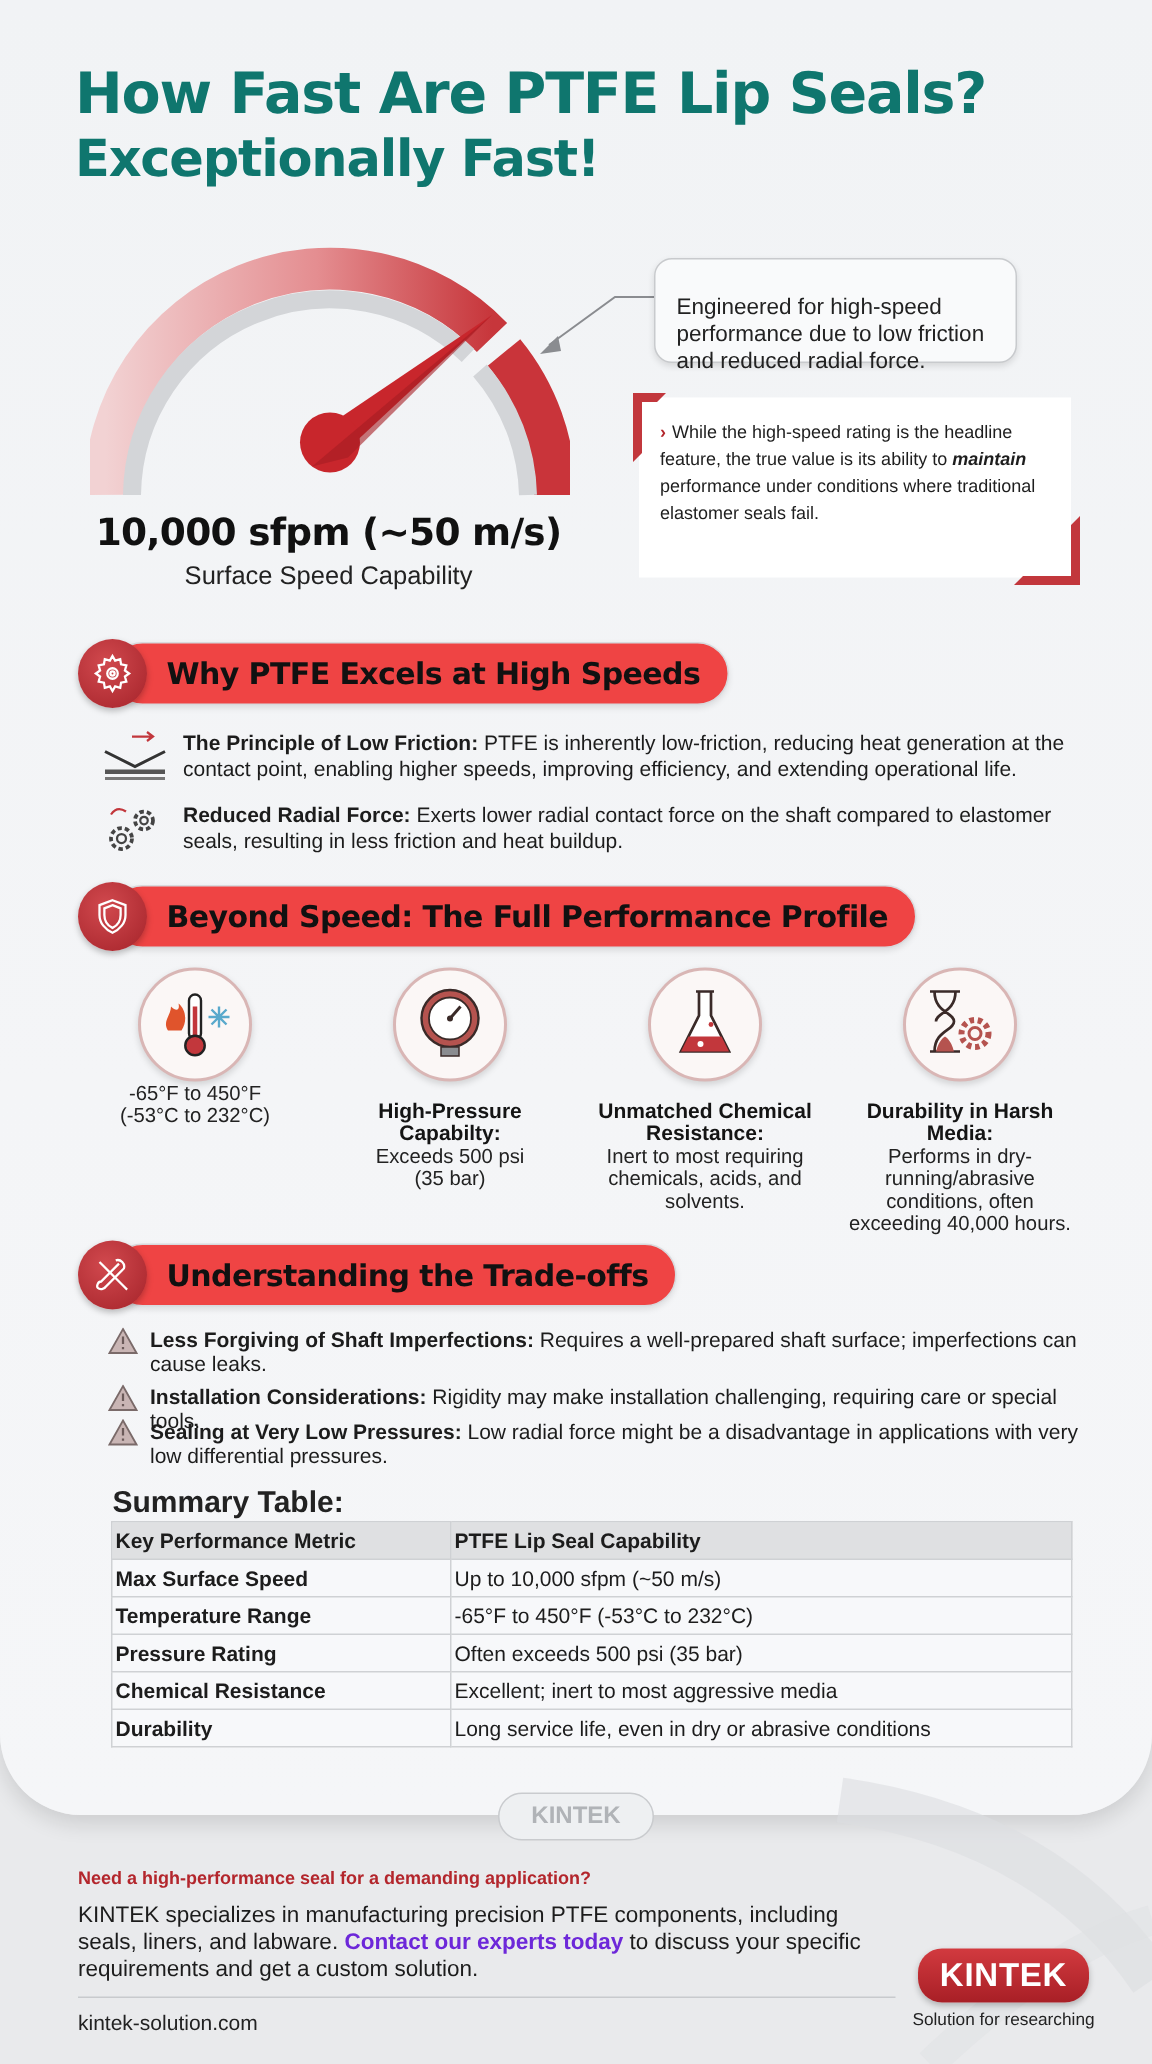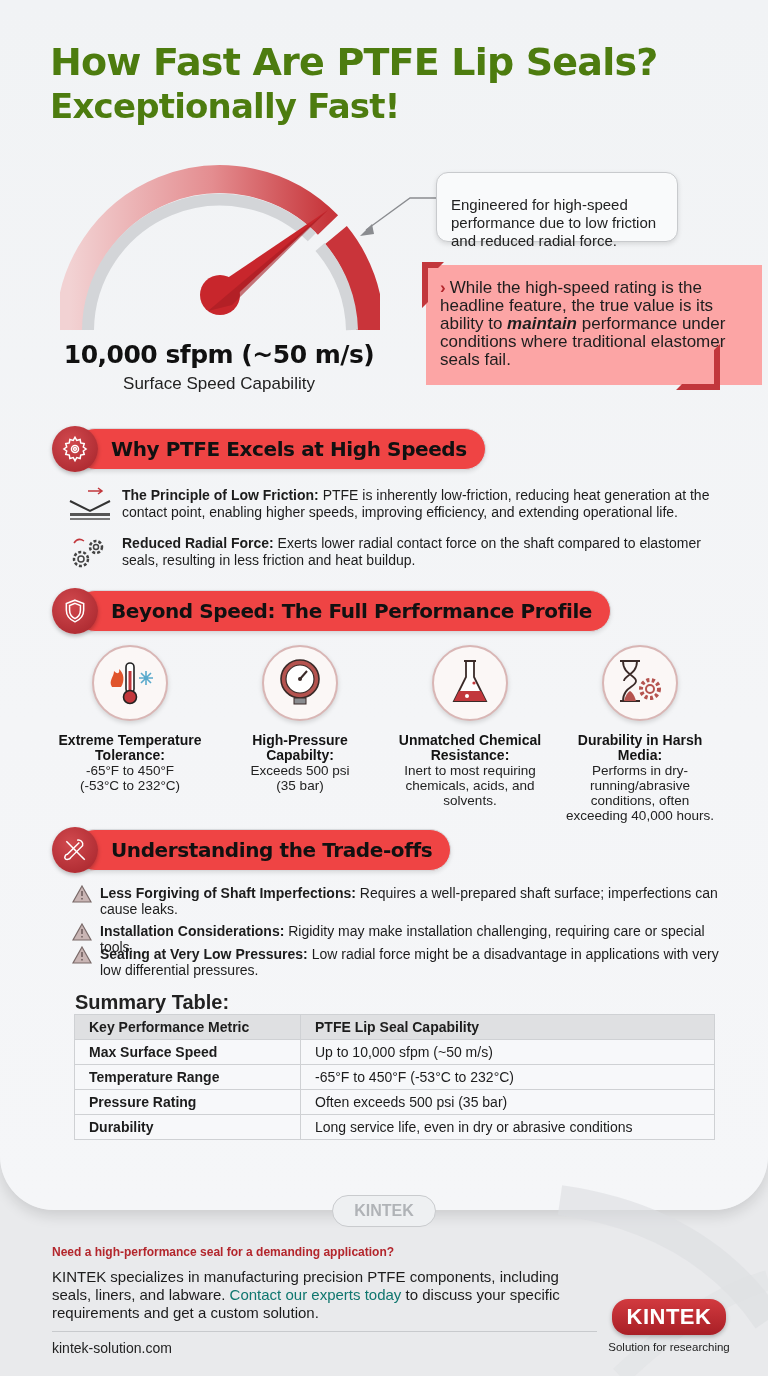--- a/index.html
+++ b/index.html
@@ -12,21 +12,21 @@
   }
   .card {
     position: absolute; left: 0; top: 0; width: 768px; height: 1210px;
     background: linear-gradient(180deg, #f1f3f5 0%, #f4f5f7 60%, #f5f6f8 100%);
     border-radius: 0 0 54px 54px;
     box-shadow: 0 6px 14px rgba(0,0,0,0.12);
   }
   .title {
     position: absolute; left: 50px; top: 40px; width: 700px;
     font-family: "DejaVu Sans", sans-serif; font-weight: bold;
-    color: #4d7c0f; font-size: 38px; line-height: 44px; letter-spacing: -0.8px;
+    color: #0f766e; font-size: 38px; line-height: 44px; letter-spacing: -0.8px;
   }
   .title .l2 { font-size: 34px; display: block; }
 
   
   .gauge { position: absolute; left: 60px; top: 155px; width: 320px; height: 180px; }
   .speed-value {
     position: absolute; left: 54px; top: 340px; width: 330px; text-align: center;
     font-family: "DejaVu Sans", sans-serif; font-weight: bold; font-size: 25px; color: #111; letter-spacing: -0.5px;
   }
   .speed-label {
@@ -36,22 +36,22 @@
 
   .bubble {
     position: absolute; left: 436px; top: 172px; width: 242px; height: 70px;
     background: #f9fafb; border: 1px solid #c8cacd; border-radius: 12px;
     box-shadow: 0 2px 5px rgba(0,0,0,0.12);
     padding: 23px 12px 0 14px; font-size: 15px; line-height: 18px; color: #222;
   }
   .bubble-arrow { position: absolute; left: 352px; top: 190px; width: 90px; height: 50px; }
 
   .quote {
-    position: absolute; left: 426px; top: 265px; width: 336px; height: 120px;
-    background: #fca5a5; padding: 14px 10px 0 14px; font-size: 17px; line-height: 18px; color: #1e1e1e;
+    position: absolute; left: 426px; top: 265px; width: 288px; height: 120px;
+    background: #ffffff; padding: 14px 10px 0 14px; font-size: 12px; line-height: 18px; color: #1e1e1e;
   }
   .quote .chev { color: #b3262c; font-weight: bold; margin-right: 4px; }
   .corner-tl { position: absolute; left: 422px; top: 262px; width: 22px; height: 46px; }
   .corner-br { position: absolute; left: 676px; top: 344px; width: 44px; height: 46px; }
 
   
   .sec-head { position: absolute; left: 52px; height: 42px; }
   .sec-pill {
     position: absolute; left: 22px; top: 0; height: 42px;
     background: #ef4444; border: 1px solid #d8dadd; border-radius: 21px;
@@ -85,33 +85,33 @@
   .trade { position: absolute; left: 72px; width: 660px; font-size: 14px; line-height: 16px; color: #1c1c1c; }
   .trade .tri { position: absolute; left: 0; top: 0; width: 20px; height: 18px; }
   .trade .txt { position: absolute; left: 28px; top: 0; width: 630px; }
 
   .tbl-label { position: absolute; left: 75px; top: 991px; font-weight: bold; font-size: 20px; color: #222; }
   table.summary {
     position: absolute; left: 74px; top: 1014px; width: 641px; border-collapse: collapse;
     font-size: 14px; background: #f7f8fa;
   }
   table.summary th, table.summary td {
-    border: 1px solid #cfd1d4; height: 25px; padding: 0 14px; text-align: left; color: #1c1c1c;
+    border: 1px solid #cfd1d4; height: 25px; padding: 0 2px; text-align: left; color: #1c1c1c;
   }
   table.summary th { background: #dfe0e2; font-weight: bold; }
   table.summary td:first-child { font-weight: bold; width: 226px; }
 
   .brand-tab {
     position: absolute; left: 332px; top: 1195px; width: 104px; height: 32px;
     border: 1px solid #c9cbce; border-radius: 16px; background: #eef0f2;
     text-align: center; line-height: 30px; font-weight: bold; font-size: 16px; color: #b0b3b7;
   }
   .cta-head { position: absolute; left: 52px; top: 1245px; font-weight: bold; font-size: 12px; color: #b3262c; }
   .cta-body { position: absolute; left: 52px; top: 1268px; width: 540px; font-size: 15px; line-height: 18px; color: #1c1c1c; }
-  .cta-body .red { color: #0f766e; font-weight: normal; }
+  .cta-body .red { color: #6d28d9; font-weight: bold; }
   .cta-body b { font-weight: normal; }
   .footer-line { position: absolute; left: 52px; top: 1331px; width: 545px; height: 1px; background: #c8cacd; }
   .url { position: absolute; left: 52px; top: 1340px; font-size: 14px; color: #222; }
   .logo {
     position: absolute; left: 612px; top: 1299px; width: 114px; height: 36px; border-radius: 16px;
     background: linear-gradient(180deg, #d23a3f, #a81f26); color: #fff; font-weight: bold; font-size: 22px;
     text-align: center; line-height: 36px; letter-spacing: 0.5px; box-shadow: 0 2px 4px rgba(0,0,0,0.25);
   }
   .logo-tag { position: absolute; left: 604px; top: 1341px; width: 130px; text-align: center; font-size: 11.5px; color: #222; }
   .deco { position: absolute; left: 0; top: 1180px; width: 768px; height: 196px; }
@@ -208,21 +208,20 @@
       <svg width="52" height="52" viewBox="0 0 52 52">
         <path d="M8 30 C4 24 10 20 10 14 C14 18 16 16 15 12 C20 16 21 24 17 30 Z" fill="#e0542c"></path>
         <rect x="22" y="6" width="8" height="30" rx="4" fill="#fff" stroke="#222" stroke-width="1.6"></rect>
         <rect x="24.5" y="14" width="3" height="24" fill="#c2373c"></rect>
         <circle cx="26" cy="40" r="6.5" fill="#c2373c" stroke="#222" stroke-width="1.6"></circle>
         <g stroke="#59a9cc" stroke-width="1.6">
             <path d="M42 14 V28 M35 21 H49 M37 16 L47 26 M47 16 L37 26"></path>
           </g>
       </svg>
     </div>
-    <div class="h">Extreme Temperature Tolerance:</div>
     <div class="d">-65°F to 450°F</div>
     <div class="d">(-53°C to 232°C)</div>
   </div>
   <div class="col" style="left:180px;">
     <div class="circ">
       <svg width="48" height="52" viewBox="0 0 48 52">
         <circle cx="24" cy="22" r="19" fill="#b5534f" stroke="#3a2a28" stroke-width="1.6"></circle>
         <circle cx="24" cy="22" r="14" fill="#fff" stroke="#3a2a28" stroke-width="1.2"></circle>
         <path d="M24 22 L31 14" stroke="#3a2a28" stroke-width="2"></path>
           <circle cx="24" cy="22" r="2" fill="#3a2a28"></circle>
@@ -306,20 +305,24 @@
       </tr>
     <tr>
         <td>Temperature Range</td>
         <td>-65°F to 450°F (-53°C to 232°C)</td>
       </tr>
     <tr>
         <td>Pressure Rating</td>
         <td>Often exceeds 500 psi (35 bar)</td>
       </tr>
     <tr>
+        <td>Chemical Resistance</td>
+        <td>Excellent; inert to most aggressive media</td>
+      </tr>
+    <tr>
         <td>Durability</td>
         <td>Long service life, even in dry or abrasive conditions</td>
       </tr>
   </tbody>
 </table>
 
 <svg class="deco" viewBox="0 0 768 196">
   <path d="M560 20 Q700 40 768 140" fill="none" stroke="#dcdee1" stroke-width="30" opacity="0.6"></path>
   <path d="M620 196 Q700 120 768 100" fill="none" stroke="#dfe1e4" stroke-width="20" opacity="0.5"></path>
 </svg>

